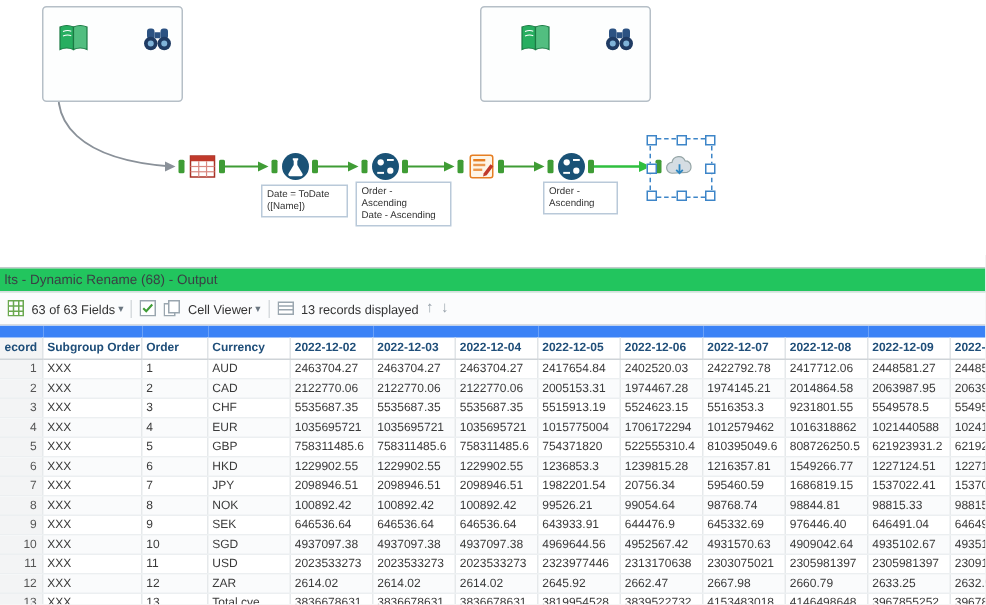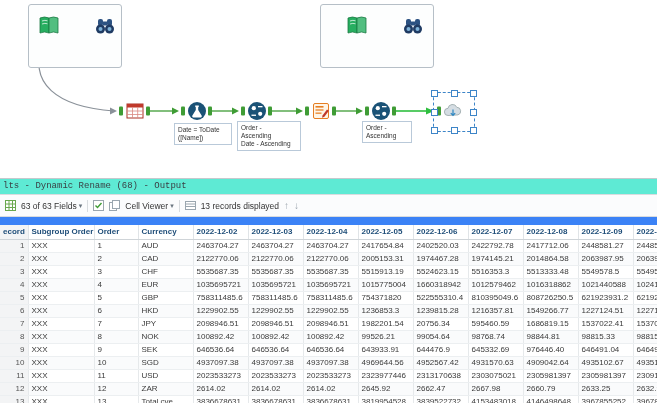--- a/index.html
+++ b/index.html
@@ -14,22 +14,22 @@
   .tool{position:absolute;width:22px;height:22px;}
   .tool svg{display:block;}
   .annotation{position:absolute;background:#fff;border:1px solid #b9c9d9;font-size:6.5px;
               line-height:8px;color:#333;padding:2px 3px;z-index:3;}
   .selection{position:absolute;left:433px;top:92px;width:40px;height:38px;
              border:1px dashed #3d85c8;z-index:2;}
   .handle{position:absolute;width:5px;height:5px;background:#fff;border:1px solid #3d85c8;}
   
   .results{position:absolute;left:0;top:178px;width:657px;height:225px;border-top:1px solid #c5c9cd;
            background:#fff;}
-  .results-title{height:15px;line-height:15px;font-size:9px;color:#3a3f44;background:#5eead4;
-                 border-bottom:1px solid #d9dcdf;padding-left:3px;white-space:nowrap;font-family:Liberation Mono, monospace;}
+  .results-title{height:15px;line-height:15px;font-size:9px;color:#3a3f44;background:#22c55e;
+                 border-bottom:1px solid #d9dcdf;padding-left:3px;white-space:nowrap;}
   .results-toolbar{height:21px;display:flex;align-items:center;gap:5px;padding:0 5px;
                    background:#fbfcfd;border-bottom:1px solid #d9dcdf;font-size:8.5px;color:#333;}
   .tb-dd{display:flex;align-items:center;gap:2px;cursor:default;}
   .caret{color:#6b7680;font-size:7px;}
   .sep{width:1px;height:12px;background:#d8dcdf;}
   .tb-arrow{color:#9aa4ad;font-size:10px;line-height:10px;}
   .table-wrap{overflow:hidden;width:657px;height:186px;}
   table{border-collapse:collapse;table-layout:fixed;width:688px;font-size:8px;}
   th{border-top:8px solid #3b82f6;border-right:1px solid #e0e4e7;border-bottom:1px solid #cfd4d8;
      height:14px;line-height:14px;padding:0 3px;text-align:left;color:#1f4e79;font-weight:bold;
@@ -314,34 +314,34 @@
               <td class="gutter">3</td>
               <td>XXX</td>
               <td>3</td>
               <td>CHF</td>
               <td>5535687.35</td>
               <td>5535687.35</td>
               <td>5535687.35</td>
               <td>5515913.19</td>
               <td>5524623.15</td>
               <td>5516353.3</td>
-              <td>5513333.48</td>
+              <td>9231801.55</td>
               <td>5549578.5</td>
               <td>5549578.5</td>
             </tr>
             <tr>
               <td class="gutter">4</td>
               <td>XXX</td>
               <td>4</td>
               <td>EUR</td>
               <td>1035695721</td>
               <td>1035695721</td>
               <td>1035695721</td>
               <td>1015775004</td>
-              <td>1660318942</td>
+              <td>1706172294</td>
               <td>1012579462</td>
               <td>1016318862</td>
               <td>1021440588</td>
               <td>1024140535</td>
             </tr>
             <tr>
               <td class="gutter">5</td>
               <td>XXX</td>
               <td>5</td>
               <td>GBP</td>

